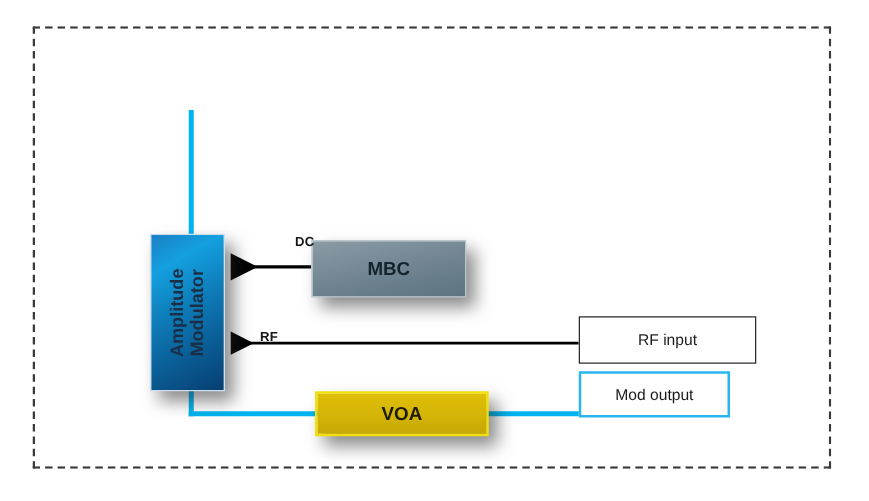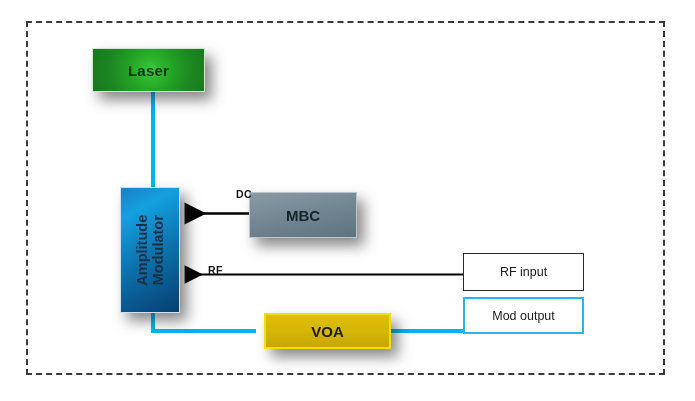--- a/index.html
+++ b/index.html
@@ -79,51 +79,51 @@
     color: #1a2f45;
     line-height: 1.12;
     text-align: center;
   }
   #amplitude-modulator-label .ln { display: block; }
 
   
   #mbc-block {
     left: 249px;
     top: 192px;
-    width: 108px;
+    width: 124px;
     height: 46px;
     background: linear-gradient(168deg, #8c9ba4 0%, #7d909b 26%, #6e828f 58%, #5d7481 100%);
     border: 1px solid #b9c6cd;
   }
   #mbc-label {
     font-size: 15px;
     font-weight: 600;
     color: #15242c;
   }
 
   
   #voa-block {
-    left: 264px;
+    left: 252px;
     top: 313px;
-    width: 127px;
+    width: 139px;
     height: 36px;
     background: linear-gradient(180deg, #dfbf07 0%, #d4b406 55%, #c6a705 100%);
     border: 2px solid #f2e00c;
   }
   #voa-label {
     font-size: 15px;
     font-weight: 600;
     color: #1d1b05;
   }
 
   
   #rf-input-block {
     left: 463px;
     top: 253px;
-    width: 121px;
+    width: 142px;
     height: 38px;
     background: #ffffff;
     border: 1.6px solid #2b2b2b;
   }
   #rf-input-label {
     font-size: 12.5px;
     color: #1b1b1b;
   }
 
   
@@ -211,23 +211,20 @@
       <marker id="arrowhead-left" markerWidth="9" markerHeight="9" refX="8.4" refY="4.5" orient="auto" markerUnits="strokeWidth">
         <path d="M 8.6 0.3 L 8.6 8.7 L 0.2 4.5 Z" fill="#000000"></path>
       </marker>
     </defs>
 
     <line x1="249" y1="213.5" x2="185" y2="213.5" stroke="#000000" stroke-width="2.6" marker-end="url(#arrowhead-left)"></line>
 
     <line x1="463" y1="274.5" x2="185" y2="274.5" stroke="#000000" stroke-width="2.2" marker-end="url(#arrowhead-left)"></line>
   </svg>
 
-  <div class="block shadowed" id="laser-block">
-    <span id="laser-label">Laser</span>
-  </div>
 
   <div class="block shadowed" id="amplitude-modulator-block">
     <span id="amplitude-modulator-label">
       <span class="ln">Amplitude</span>
       <span class="ln">Modulator</span>
     </span>
   </div>
 
   <div class="block shadowed" id="mbc-block">
     <span id="mbc-label">MBC</span>

